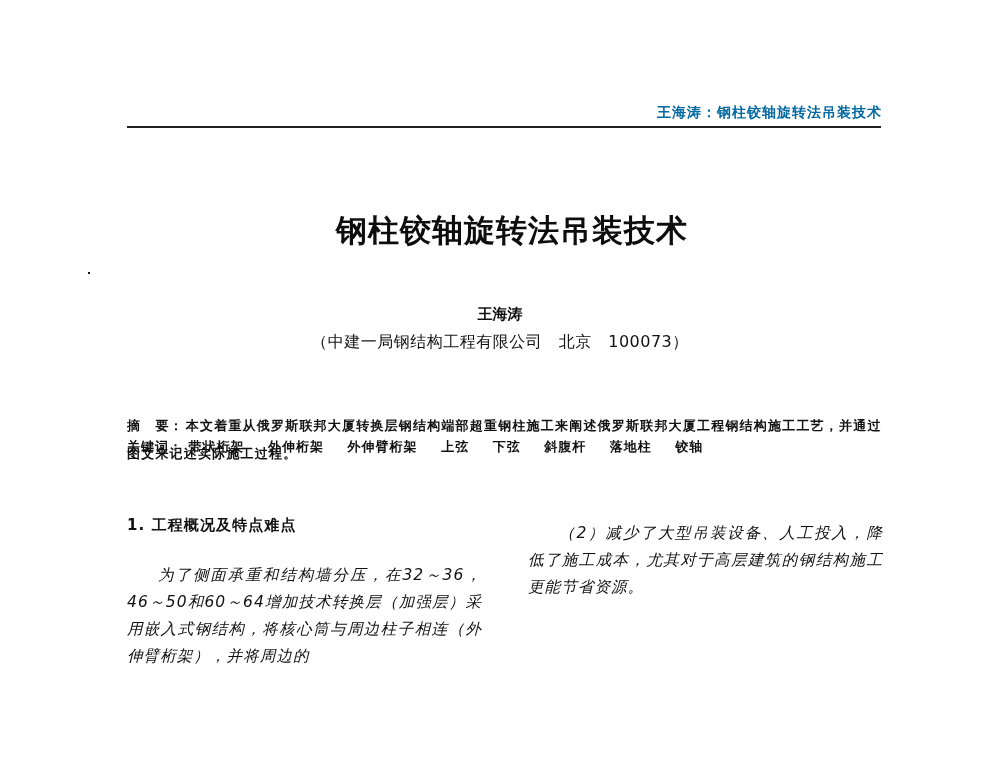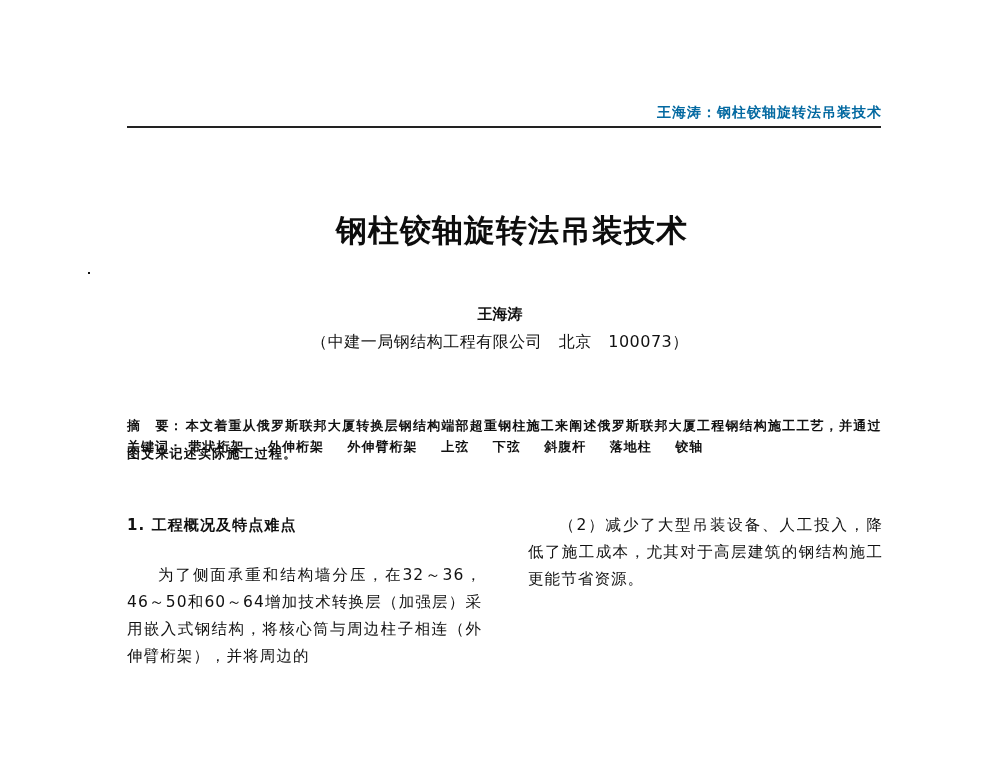--- a/index.html
+++ b/index.html
@@ -106,22 +106,23 @@
     }
     .col-left { left: 127px; }
     .col-right { left: 528px; }
     .section-heading {
       font-weight: bold;
       font-size: 15px;
       margin: 0 0 24px 0;
       line-height: 26px;
     }
     .para {
-      margin: 0 0 4px 0;
+      margin: 8px 0 4px 0;
       text-indent: 2em;
+      font-style: italic;
     }
     .stray-dot {
       position: absolute;
       width: 2px;
       height: 2px;
       background: #111;
     }
   </style>
 </head>
 <body>

